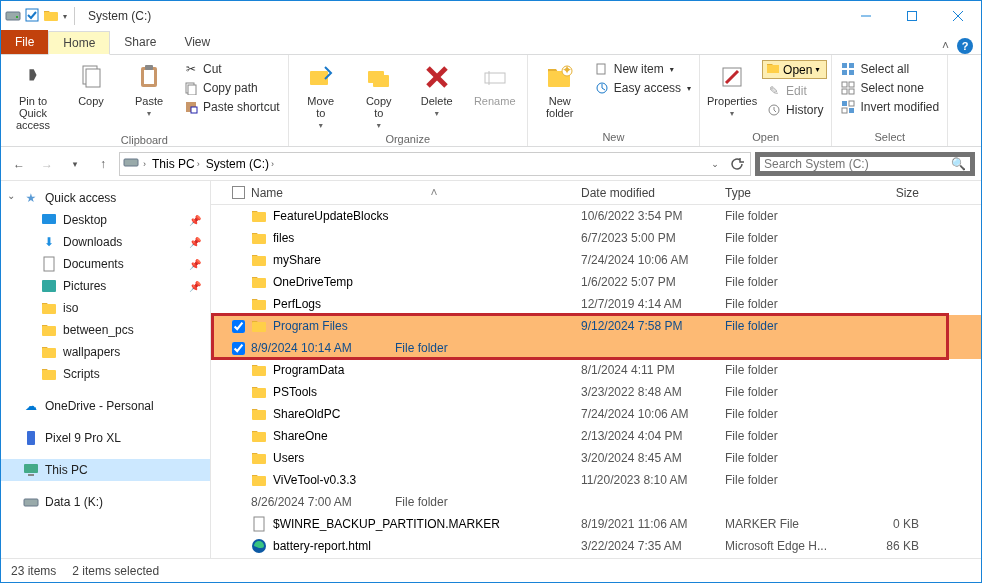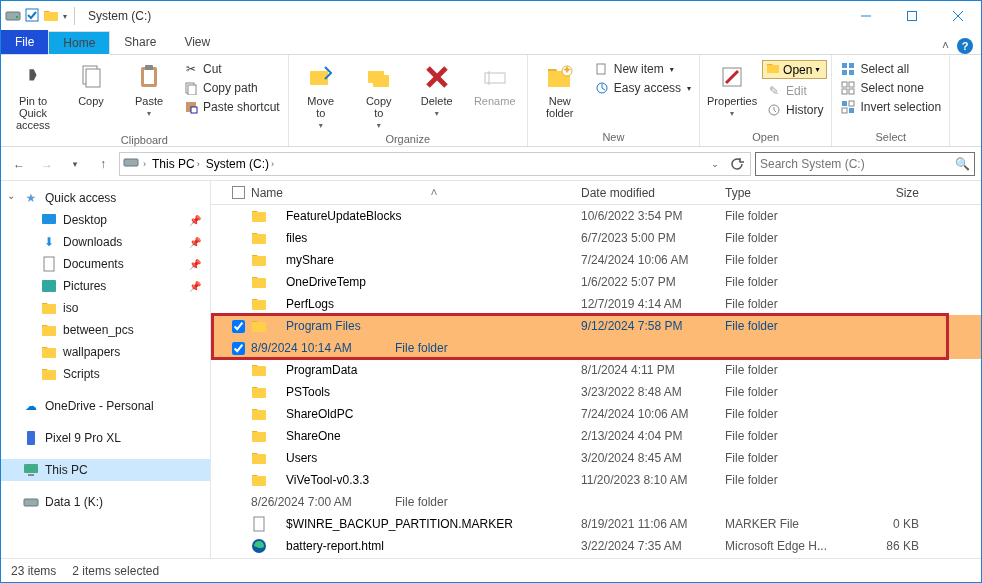--- a/index.html
+++ b/index.html
@@ -7,23 +7,23 @@
 .titlebar { height: 30px; background: #fff; display: flex; align-items: center; color: #000; }
 .qat { display: flex; align-items: center; padding: 0 4px; gap: 4px; }
 .qat-sep { width: 1px; height: 18px; background: #ccc; margin: 0 3px; }
 .title { flex: 1; padding-left: 6px; color: #333; }
 .winbtns { display: flex; }
 .winbtn { width: 46px; height: 30px; display: flex; align-items: center; justify-content: center; color: #1883d7; cursor: pointer; }
 .winbtn.close { color: #fff; background: transparent; }
 .winbtn svg { width: 10px; height: 10px; }
 .winbtn.close svg { stroke: #1883d7; }
 .tabs { height: 24px; display: flex; align-items: flex-end; background: #fff; border-bottom: 1px solid #dadbdc; position: relative; }
-.file-tab { background: #1d4ed8; color: #fff; padding: 4px 14px; height: 24px; display: flex; align-items: center; cursor: pointer; margin-top: 16px; }
+.file-tab { background: #c2410c; color: #fff; padding: 4px 14px; height: 24px; display: flex; align-items: center; cursor: pointer; margin-top: 16px; }
 .tab { padding: 4px 14px; height: 24px; display: flex; align-items: center; cursor: pointer; color: #444; }
-.tab.active { border: 1px solid #dadbdc; border-bottom: 1px solid #fff; background: #0ea5e9; margin-bottom: -1px; }
+.tab.active { border: 1px solid #dadbdc; border-bottom: 1px solid #fff; background: #fef9c3; margin-bottom: -1px; }
 .tabs-right { margin-left: auto; display: flex; align-items: center; gap: 8px; padding-right: 8px; }
 .help-icon { width: 16px; height: 16px; border-radius: 50%; background: #1979ca; color: #fff; display: flex; align-items: center; justify-content: center; font-weight: bold; font-size: 11px; cursor: pointer; }
 .ribbon { height: 92px; background: #fff; border-bottom: 1px solid #dadbdc; display: flex; }
 .ribbon-group { display: flex; flex-direction: column; border-right: 1px solid #e5e5e5; padding: 2px 4px; }
 .ribbon-group-body { flex: 1; display: flex; align-items: flex-start; gap: 2px; padding-top: 2px; }
 .ribbon-group-label { text-align: center; color: #666; font-size: 11px; padding: 1px 0; }
 .big-btn { display: flex; flex-direction: column; align-items: center; justify-content: flex-start; width: 56px; padding: 2px; cursor: pointer; text-align: center; gap: 2px; }
 .big-btn .ic { width: 32px; height: 32px; display: flex; align-items: center; justify-content: center; }
 .big-btn .lbl { font-size: 11px; line-height: 1.1; color: #333; }
 .big-btn .drop { font-size: 8px; color: #666; }
@@ -31,21 +31,21 @@
 .small-btn { display: flex; align-items: center; gap: 4px; padding: 1px 4px; cursor: pointer; font-size: 11px; color: #333; white-space: nowrap; }
 .small-btn .sic { width: 16px; height: 16px; display: flex; align-items: center; justify-content: center; }
 .addr-row { height: 34px; display: flex; align-items: center; gap: 4px; padding: 3px 6px; border-bottom: 1px solid #e5e5e5; }
 .nav-arrow { width: 24px; height: 24px; display: flex; align-items: center; justify-content: center; color: #555; cursor: pointer; }
 .nav-arrow.disabled { color: #bbb; }
 .addr-bar { flex: 1; height: 24px; border: 1px solid #ccc; display: flex; align-items: center; padding: 0 3px; gap: 2px; }
 .crumb { display: flex; align-items: center; gap: 2px; padding: 0 2px; cursor: pointer; }
 .crumb .chev { font-size: 9px; color: #555; }
 .addr-actions { margin-left: auto; display: flex; gap: 2px; }
 .addr-ic { width: 20px; height: 20px; display: flex; align-items: center; justify-content: center; cursor: pointer; }
-.search { width: 220px; height: 24px; border: 1px solid #737373; display: flex; align-items: center; padding: 0 4px; color: #888; }
+.search { width: 220px; height: 24px; border: 5px solid #737373; display: flex; align-items: center; padding: 0 4px; color: #888; }
 .search input { border: none; outline: none; flex: 1; font-size: 12px; color: #333; }
 .main { flex: 1; display: flex; min-height: 0; }
 .sidebar { width: 210px; border-right: 1px solid #e5e5e5; overflow-y: auto; padding: 6px 0; position: relative; }
 .side-item { display: flex; align-items: center; gap: 6px; padding: 3px 8px 3px 22px; cursor: pointer; color: #222; }
 .side-item.l2 { padding-left: 40px; }
 .side-item .ficon { width: 16px; height: 16px; display: flex; align-items: center; justify-content: center; }
 .side-item .pin { margin-left: auto; color: #888; font-size: 10px; }
 .side-item.sel { background: #cce8ff; }
 .side-gap { height: 10px; }
 .expand { position: absolute; left: 6px; font-size: 10px; color: #666; cursor: pointer; }
@@ -53,21 +53,21 @@
 .col-headers { height: 24px; display: flex; align-items: center; border-bottom: 1px solid #e5e5e5; color: #444; font-size: 12px; padding-left: 14px; }
 .col-check { width: 26px; display:flex; align-items:center; justify-content:center; }
 .col-name { width: 330px; display: flex; align-items: center; gap: 4px; cursor: pointer; }
 .col-date { width: 144px; cursor: pointer; }
 .col-type { width: 128px; cursor: pointer; }
 .col-size { width: 66px; text-align: right; cursor: pointer; }
 .rows { flex: 1; overflow: auto; }
 .row { height: 22px; display: flex; align-items: center; padding-left: 14px; cursor: pointer; }
 .row.sel { background: #fdba74; color: #104d8c; }
 .row .col-check input { width: 13px; height: 13px; }
-.row .name-cell { width: 330px; display: flex; align-items: center; gap: 19px; }
+.row .name-cell { width: 330px; display: flex; align-items: center; gap: 6px; }
 .row .ficon { width: 16px; height: 16px; display: flex; align-items: center; justify-content: center; }
 .row .date-cell { width: 144px; color: #555; }
 .row .type-cell { width: 128px; color: #555; }
 .row .size-cell { width: 66px; text-align: right; color: #555; }
 .row.sel .date-cell, .row.sel .type-cell, .row.sel .size-cell { color: #104d8c; }
 .highlight-box { position: absolute; border: 3px solid #c1272d; pointer-events: none; left: 0; right: 32px; top: 132px; height: 47px; }
 .status { height: 24px; border-top: 1px solid #e5e5e5; display: flex; align-items: center; padding: 0 10px; gap: 16px; color: #444; font-size: 12px; }
 .folder-svg { fill: #ffcf48; }
 .folder-tab { fill: #e6b135; }
 .checkbox-empty { width:13px; height:13px; border:1px solid #888; background:#fff; }
@@ -338,21 +338,21 @@
           </div>
         <div class="small-btn">
             <span class="sic">
               <svg width="14" height="14">
                 <rect x="1" y="1" width="5" height="5" fill="#5b9bd5"></rect>
                 <rect x="8" y="1" width="5" height="5" fill="none" stroke="#888"></rect>
                 <rect x="1" y="8" width="5" height="5" fill="none" stroke="#888"></rect>
                 <rect x="8" y="8" width="5" height="5" fill="#5b9bd5"></rect>
               </svg>
             </span>
-            <span>Invert selection</span>
+            <span>Invert modified</span>
           </div>
       </div>
     </div>
     <div class="ribbon-group-label">Select</div>
   </div>
 </div>
 
 <div class="addr-row">
   <div class="nav-arrow">←</div>
   <div class="nav-arrow disabled">→</div>

